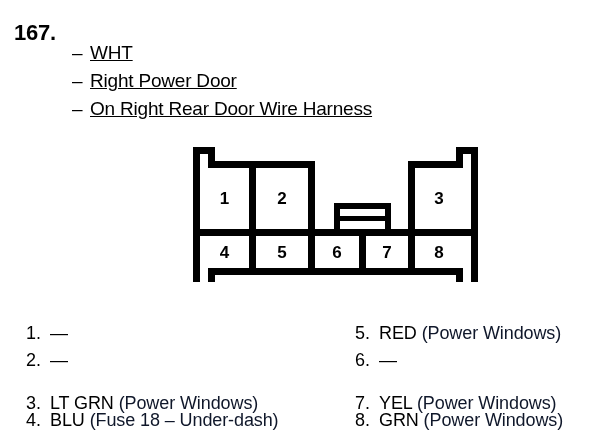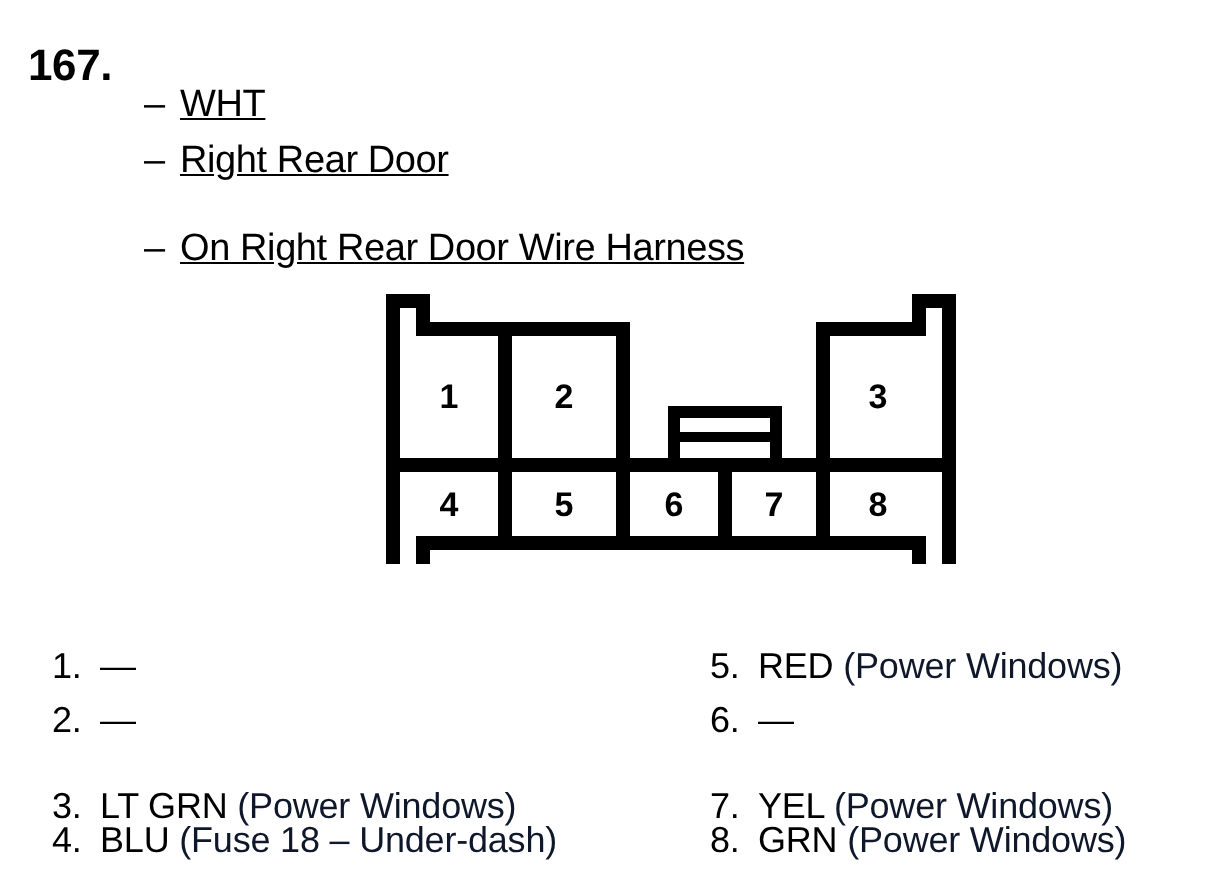--- a/index.html
+++ b/index.html
@@ -50,21 +50,21 @@
     white-space: nowrap;
     letter-spacing: -0.2px;
     text-decoration: underline;
   }
   .sub-dash {
     display: inline-block;
     width: 18px;
   }
   .sub-1 { top: 42px; }
   .sub-2 { top: 70px; }
-  .sub-3 { top: 98px; margin-top: 16px; }
+  .sub-3 { top: 98px; }
 
   
   .connector {
     position: absolute;
     left: 193px;
     top: 147px;
     width: 285px;
     height: 135px;
   }
   .seg {
@@ -115,21 +115,21 @@
 
 <div class="header">
   <div class="title-row">
     <span class="title-num">167.</span>
   </div>
 
   <div class="sub-line sub-1">
     <span class="sub-dash">–</span><span>WHT</span>
   </div>
   <div class="sub-line sub-2">
-    <span class="sub-dash">–</span><span>Right Rear Door</span>
+    <span class="sub-dash">–</span><span>Right Power Door</span>
   </div>
   <div class="sub-line sub-3">
     <span class="sub-dash">–</span><span>On Right Rear Door Wire Harness</span>
   </div>
 </div>
 
 <div class="connector">
 
   <div class="seg" style="left:0px; top:0px; width:7px; height:135px;"></div>
 

